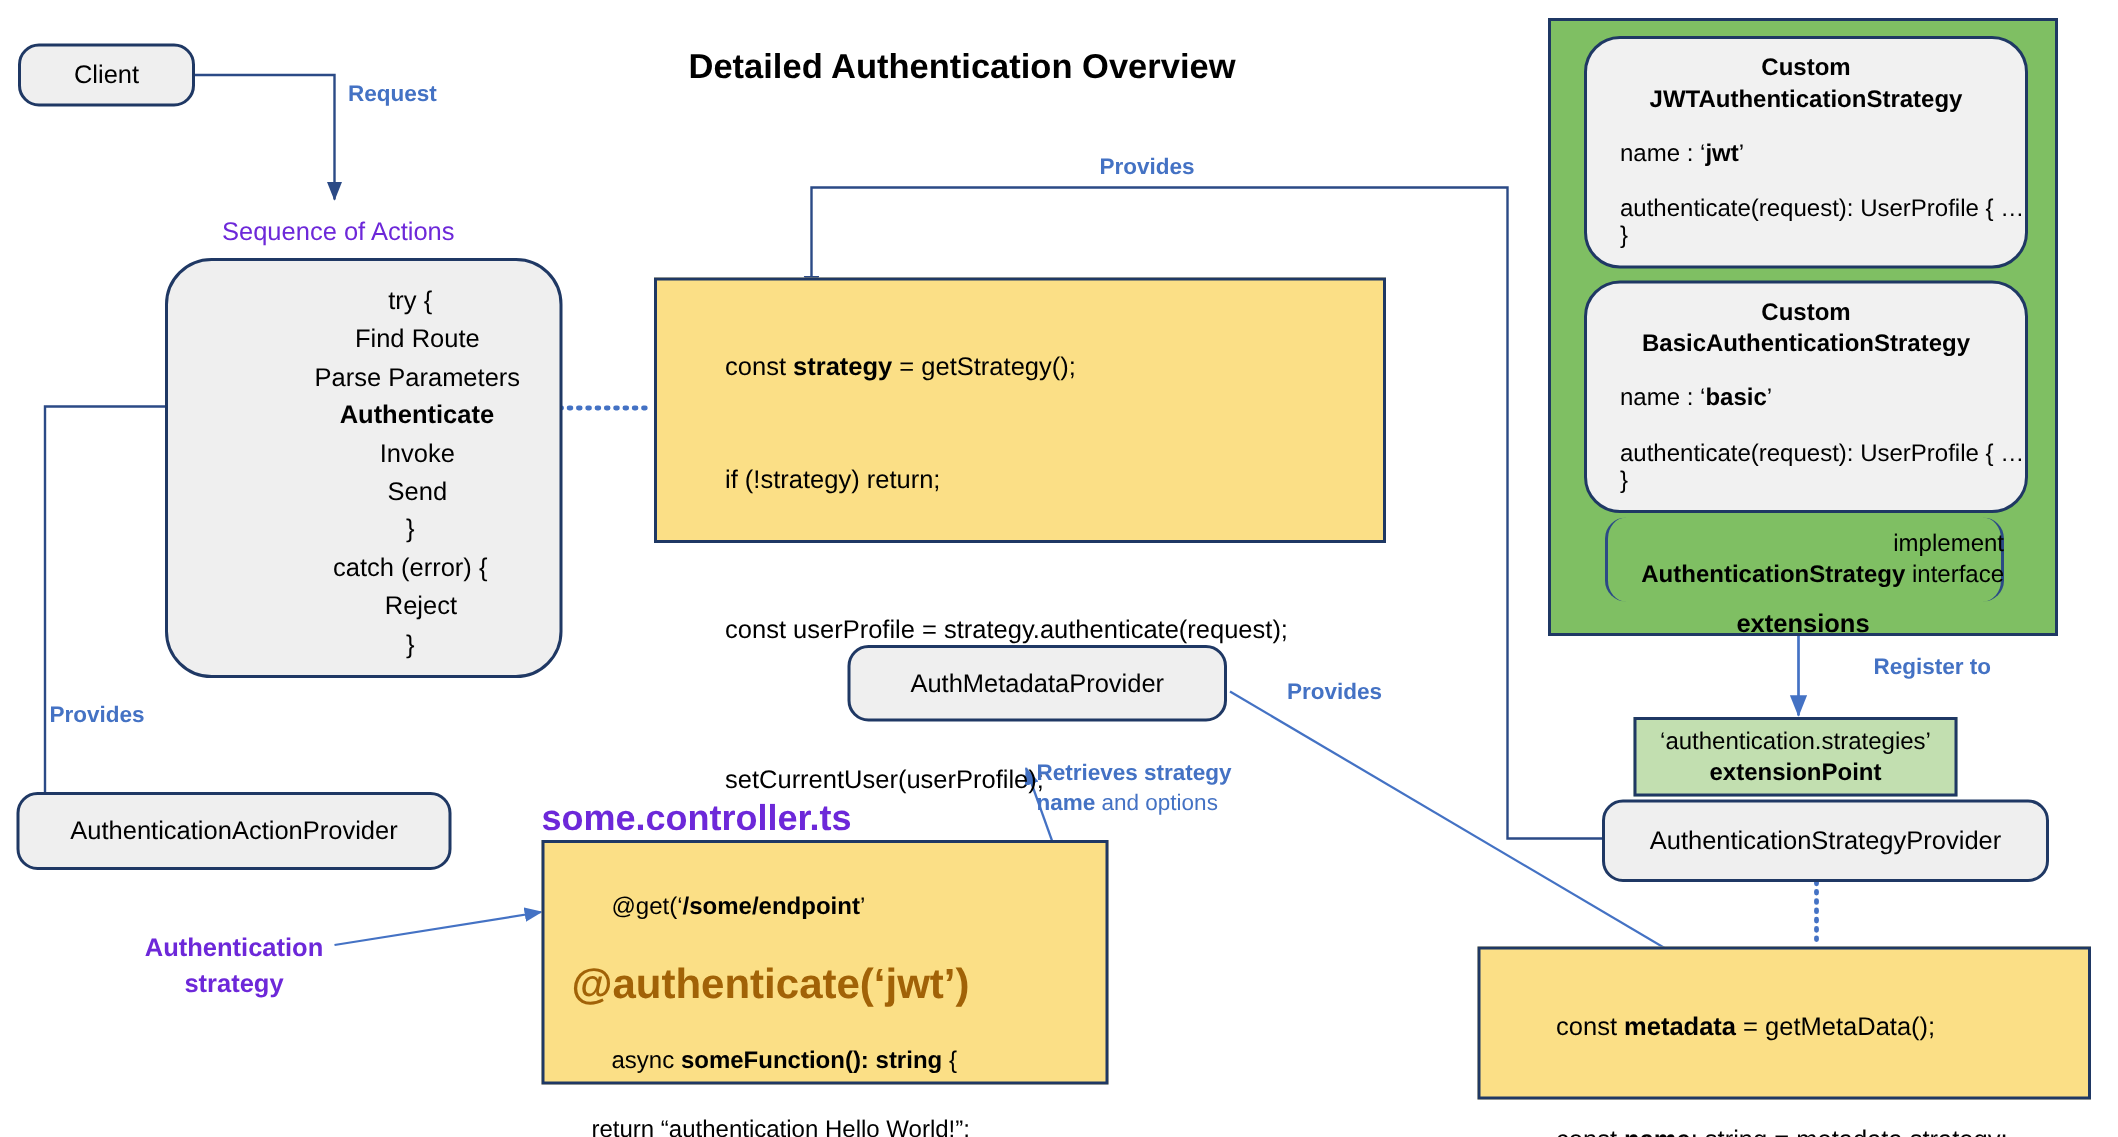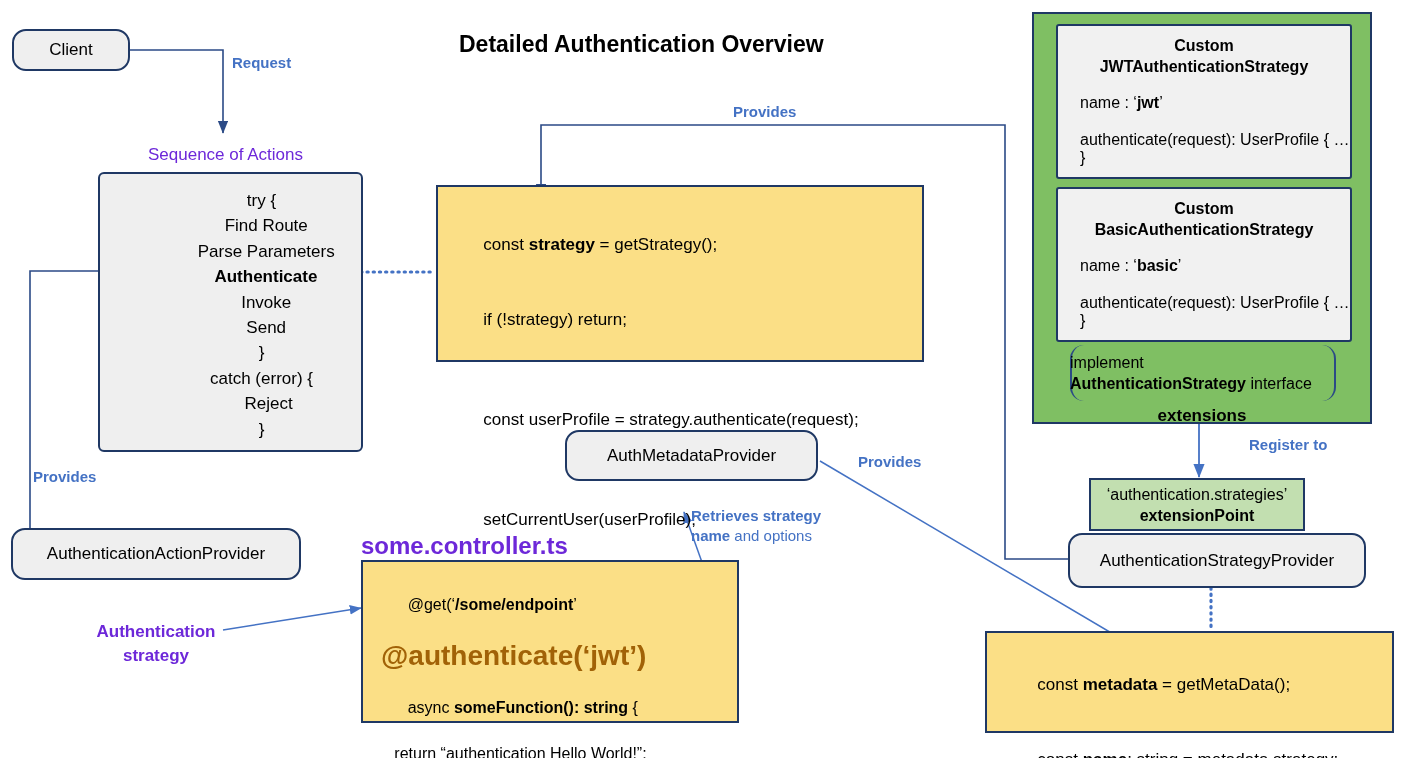--- a/index.html
+++ b/index.html
@@ -30,21 +30,21 @@
   
   .grey-box {
     background: #efefef;
     border: 2.5px solid #1f3864;
     border-radius: 14px;
     display: flex;
     align-items: center;
     justify-content: center;
     text-align: center;
   }
-  .grey-box.tall { border-radius: 6px; }
+  .grey-box.tall { border-radius: 31px; margin-left: 12px; }
 
   
   .yellow-box {
     background: #fbdf86;
     border: 2.5px solid #1f3864;
     border-radius: 0;
   }
 
   
   .green-box {
@@ -52,21 +52,21 @@
     border: 2.5px solid #1f3864;
   }
   .green-chip {
     background: #c2dfb0;
     border: 2.5px solid #1f3864;
     text-align: center;
   }
   .white-card {
     background: #f1f1f1;
     border: 2.5px solid #1f3864;
-    border-radius: 3px;
+    border-radius: 24px;
   }
 
   .lbl-blue {
     position: absolute;
     color: #4472c4;
     font-weight: bold;
     z-index: 3;
     white-space: nowrap;
   }
   .plain-label {
@@ -227,21 +227,21 @@
         <div>BasicAuthenticationStrategy</div>
       </div>
       <div style="font-size:16px; padding-left:22px; padding-top:17px;">
         <span>name : ‘</span><span class="b">basic</span><span>’</span>
       </div>
       <div style="font-size:16px; padding-left:22px; padding-top:19px;">authenticate(request): UserProfile { … }</div>
     </div>
 
     <div class="bracket" style="left:36px; top:331px; width:266px; height:56px;"></div>
     <div style="position:absolute; left:36px; top:331px; width:266px; height:56px;
-                display:flex; flex-direction:column; align-items:flex-start;
+                display:flex; flex-direction:column; align-items:flex-end;
                 justify-content:center; font-size:16px; line-height:21px;">
       <div>implement</div>
       <div><span class="b">AuthenticationStrategy</span><span> interface</span></div>
     </div>
 
     <div class="b" style="position:absolute; left:0; top:392px; width:100%;
                 text-align:center; font-size:17px;">extensions</div>
   </div>
 
   <div class="lbl-blue" style="left:1213px; top:436px; font-size:15px;margin-left:36px;">Register to</div>

